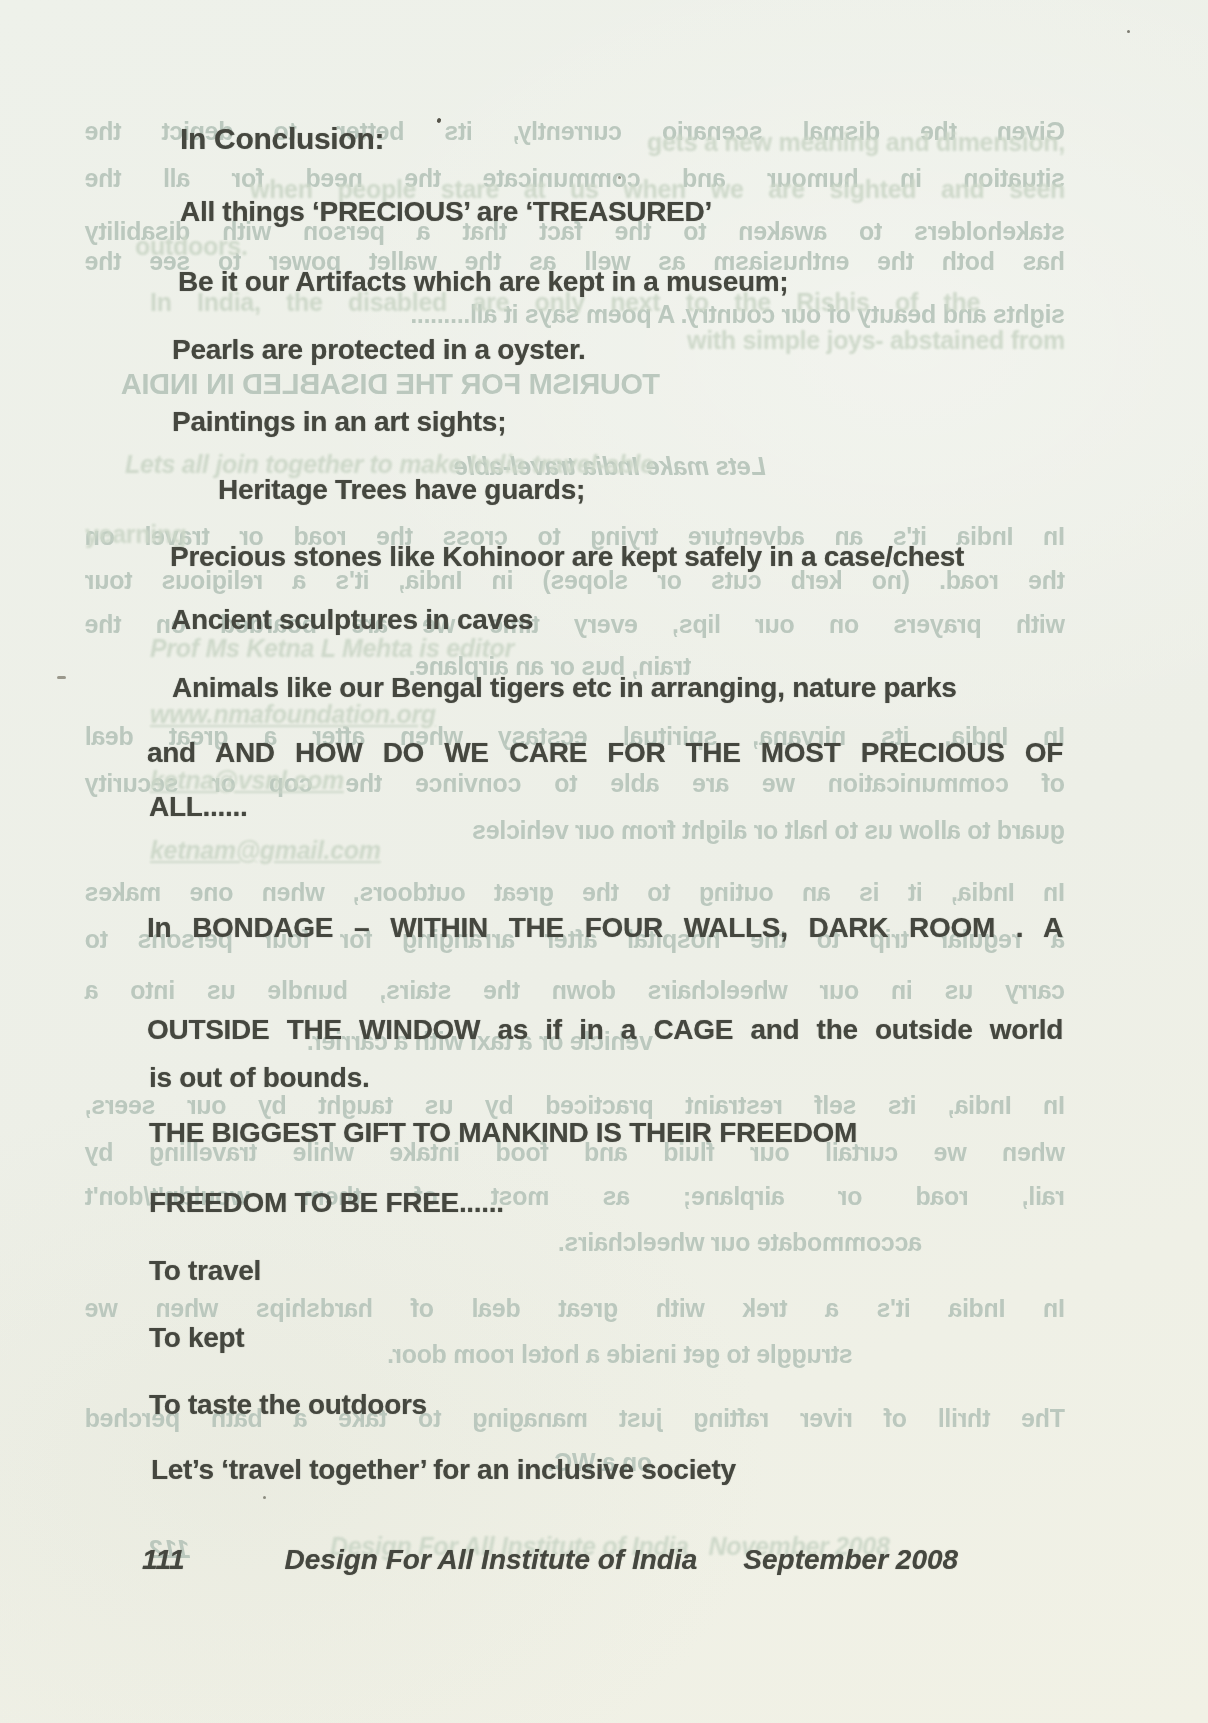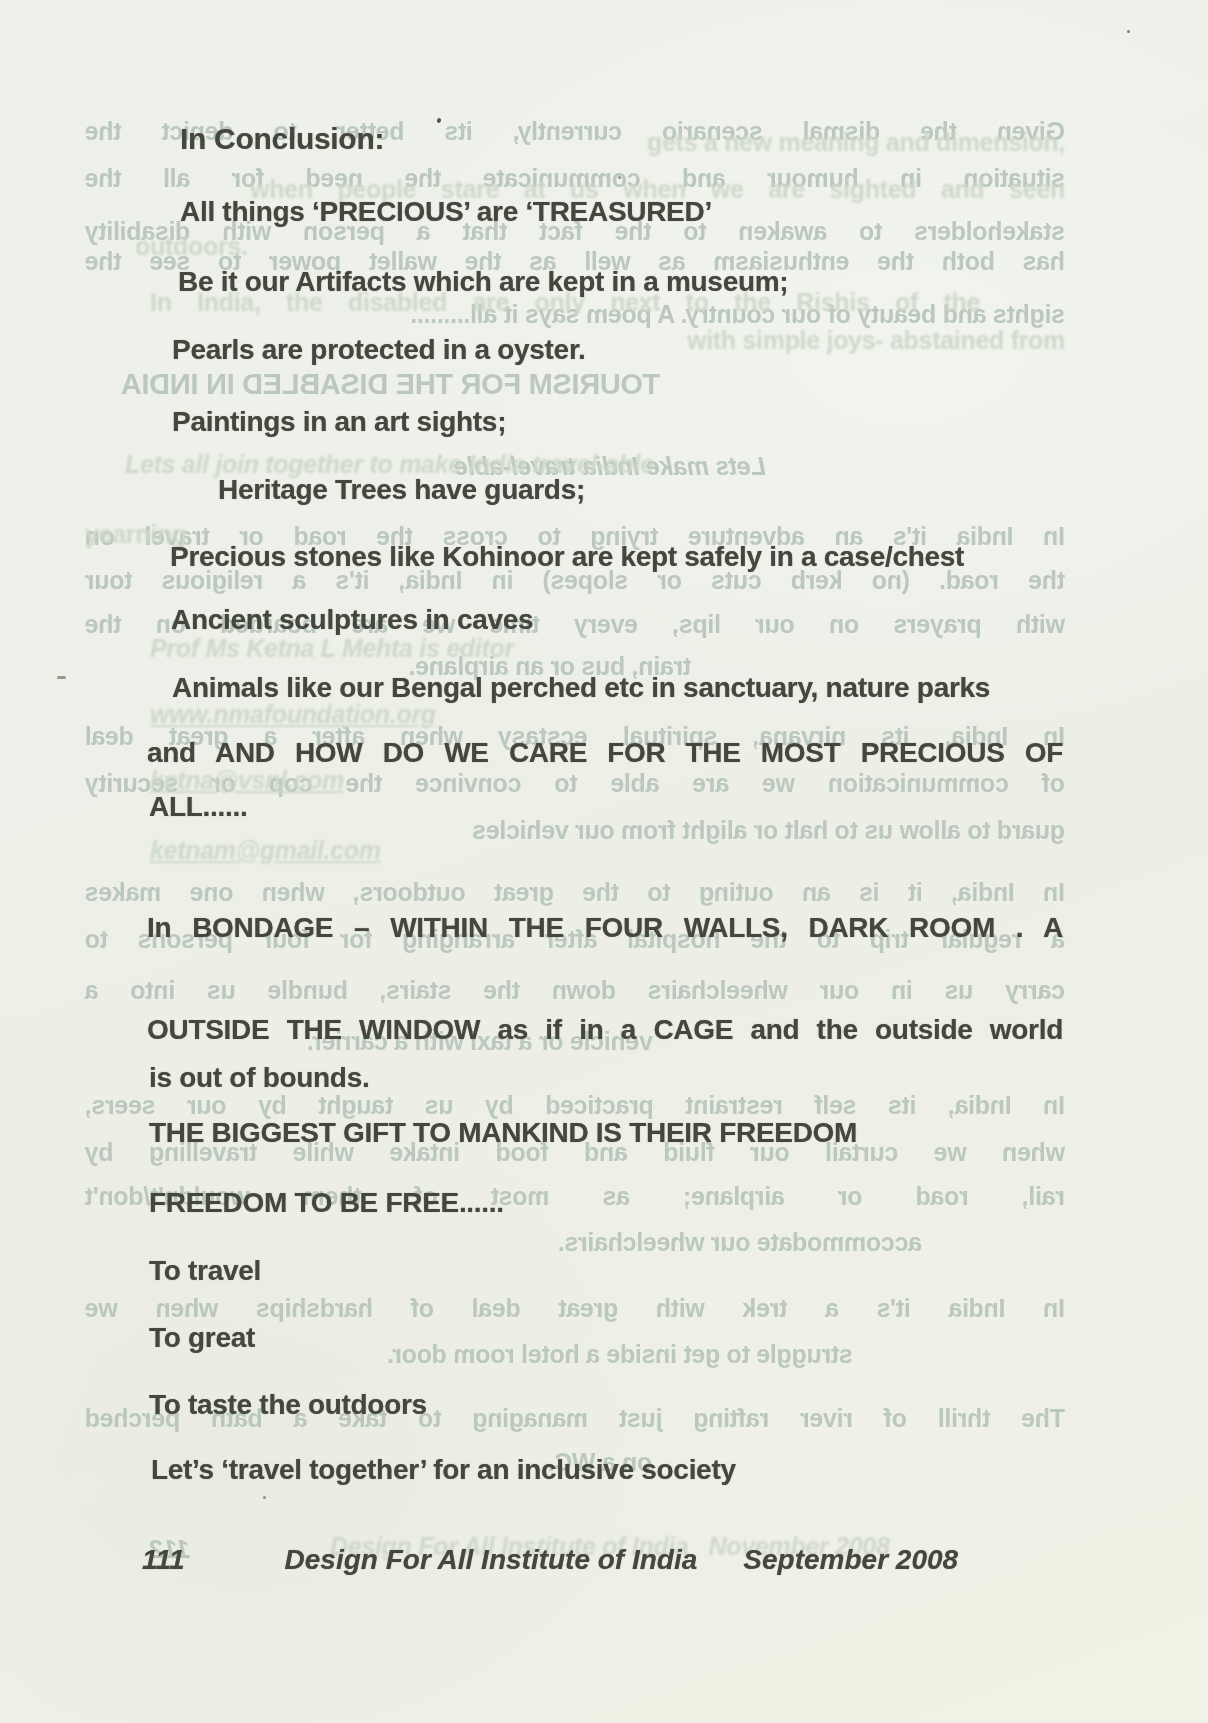--- a/index.html
+++ b/index.html
@@ -120,30 +120,30 @@
 
   <div class="layer" id="text-layer">
       <div class="line text-line" style="left: 180px; top: 122px; font-size: 30px;">In Conclusion:</div>
       <div class="line text-line" style="left: 180px; top: 196px;">All things ‘PRECIOUS’ are ‘TREASURED’</div>
       <div class="line text-line" style="left: 178px; top: 266px;">Be it our Artifacts which are kept in a museum;</div>
       <div class="line text-line" style="left: 172px; top: 334px;">Pearls are protected in a oyster.</div>
       <div class="line text-line" style="left: 172px; top: 406px;">Paintings in an art sights;</div>
       <div class="line text-line" style="left: 172px; top: 474px; margin-left: 46px;">Heritage Trees have guards;</div>
       <div class="line text-line" style="left: 170px; top: 541px;">Precious stones like Kohinoor are kept safely in a case/chest</div>
       <div class="line text-line" style="left: 171px; top: 604px;">Ancient sculptures in caves</div>
-      <div class="line text-line" style="left: 172px; top: 672px;">Animals like our Bengal perched etc in sanctuary, nature parks</div>
+      <div class="line text-line" style="left: 172px; top: 672px;">Animals like our Bengal tigers etc in arranging, nature parks</div>
       <div class="line text-line justify" style="left: 147px; top: 737px; width: 916px;">and AND HOW DO WE CARE FOR THE MOST PRECIOUS OF</div>
       <div class="line text-line" style="left: 149px; top: 791px;">ALL......</div>
       <div class="line text-line justify" style="left: 147px; top: 912px; width: 916px;">In BONDAGE – WITHIN THE FOUR WALLS, DARK ROOM . A</div>
       <div class="line text-line justify" style="left: 147px; top: 1014px; width: 916px;">OUTSIDE THE WINDOW as if in a  CAGE and the outside world</div>
       <div class="line text-line" style="left: 149px; top: 1062px;">is out of bounds.</div>
       <div class="line text-line" style="left: 149px; top: 1117px;">THE BIGGEST GIFT TO MANKIND IS THEIR FREEDOM</div>
       <div class="line text-line" style="left: 149px; top: 1187px;">FREEDOM TO BE FREE......</div>
       <div class="line text-line" style="left: 149px; top: 1255px;">To travel</div>
-      <div class="line text-line" style="left: 149px; top: 1322px;">To great</div>
+      <div class="line text-line" style="left: 149px; top: 1322px;">To kept</div>
       <div class="line text-line" style="left: 149px; top: 1389px; text-align: center;">To taste the outdoors</div>
       <div class="line text-line" style="left: 151px; top: 1454px;">Let’s ‘travel together’ for an inclusive society</div>
     </div>
 
   <div id="footer">
     <span class="num">111</span>
     <span class="pub">Design For All Institute of India</span>
     <span class="date">September 2008</span>
   </div>
 

